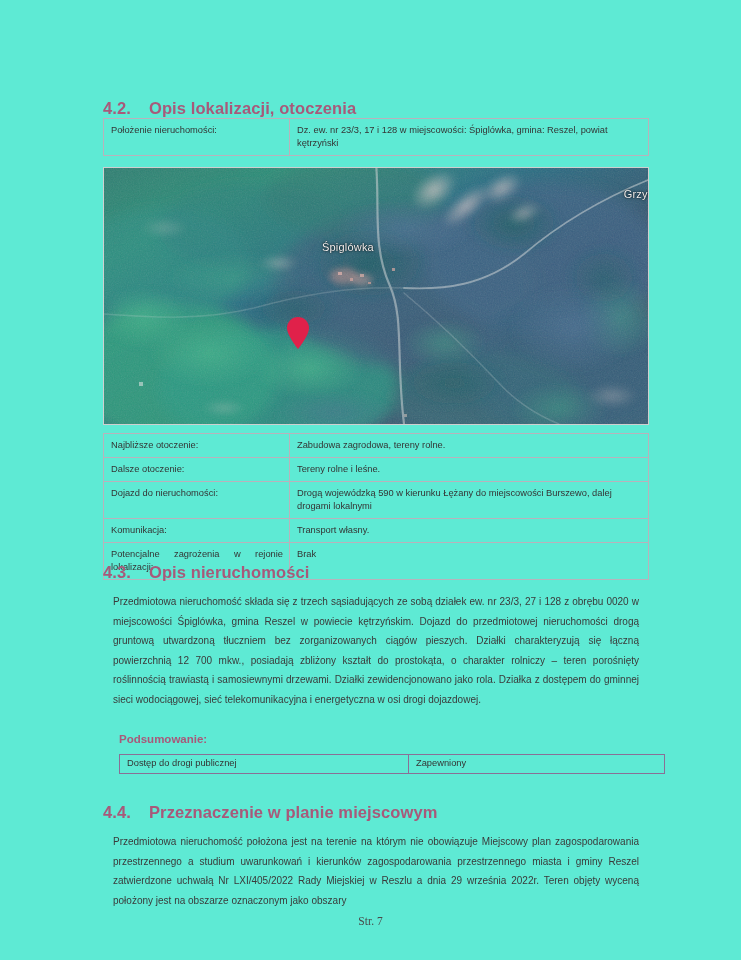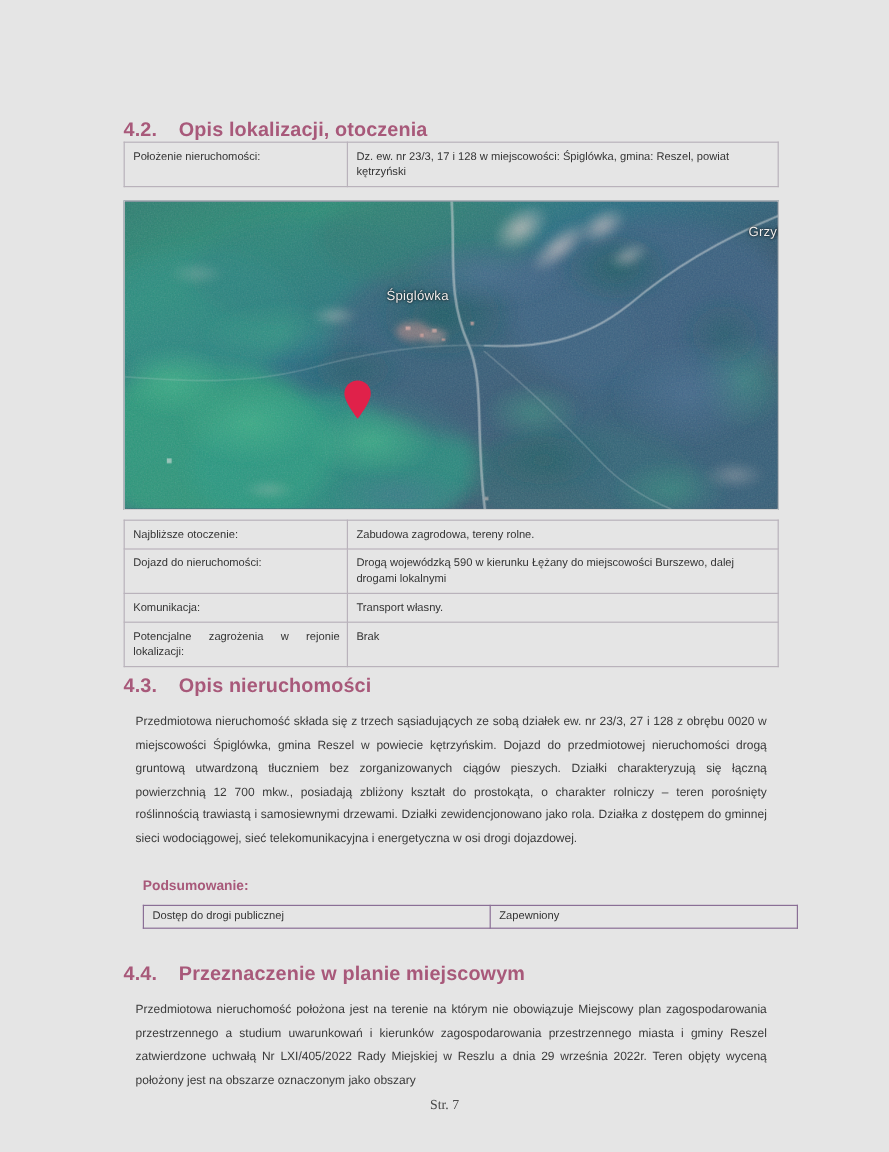--- a/index.html
+++ b/index.html
@@ -11,21 +11,21 @@
     width: 741px;
     height: 960px;
     position: relative;
     font-family: "Liberation Sans", sans-serif;
     color: #3b3b3b;
     overflow: hidden;
   }
   .page {
     position: absolute;
     inset: 0;
-    background: #e5e5e5;
+    background: #5eead4;
   }
   .content {
     position: absolute;
     left: 103px;
     top: 0;
     width: 546px;
   }
 
   
   .h2 {
@@ -297,20 +297,24 @@
         </svg>
       </div>
 
       <table class="info gap-table-bot">
         <tbody>
             <tr>
           <td class="label">Najbliższe otoczenie:</td>
           <td>Zabudowa zagrodowa, tereny rolne.</td>
         </tr>
         <tr>
+          <td class="label">Dalsze otoczenie:</td>
+          <td>Tereny rolne i leśne.</td>
+        </tr>
+        <tr>
           <td class="label">Dojazd do nieruchomości:</td>
           <td>Drogą wojewódzką 590 w kierunku Łężany do miejscowości Burszewo, dalej drogami lokalnymi</td>
         </tr>
         <tr>
           <td class="label">Komunikacja:</td>
           <td>Transport własny.</td>
         </tr>
         <tr>
           <td class="label justify">Potencjalne zagrożenia w rejonie lokalizacji:</td>
           <td>Brak</td>

